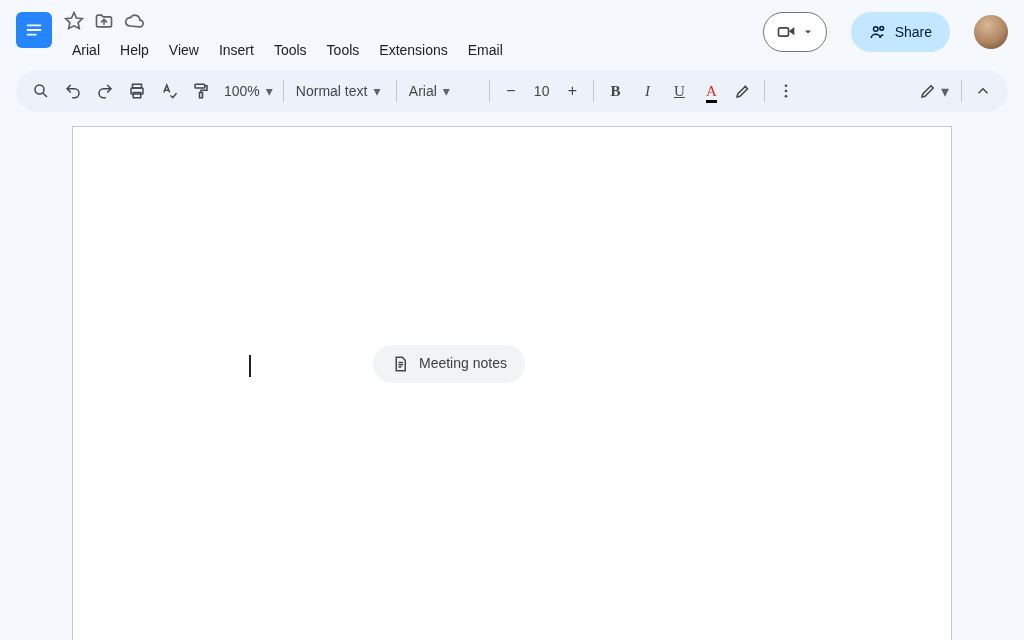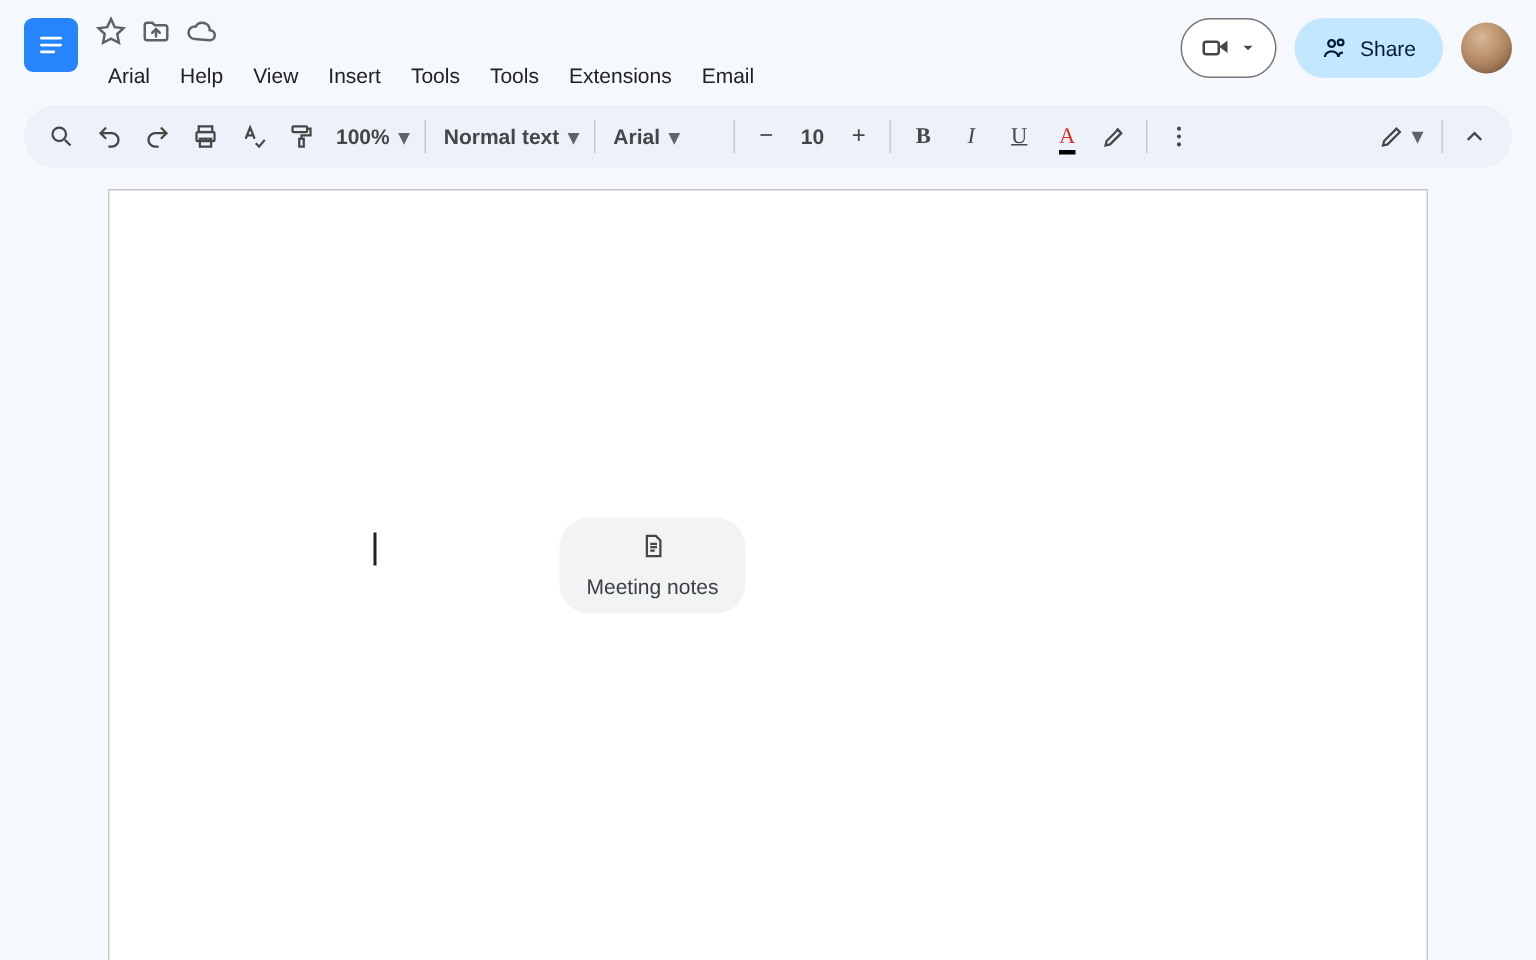--- a/index.html
+++ b/index.html
@@ -30,21 +30,21 @@
   .docs-logo svg { width: 22px; height: 22px; }
   .title-area { flex: 1; display: flex; flex-direction: column; gap: 2px;}
   .title-row { display: flex; align-items: center; gap: 10px; height: 26px;}
   .doc-title {
     font-size: 18px; color: #5f6368; font-weight: 400;
     padding: 1px 4px; border-radius:4px;
   }
   .title-icon { width:20px;height:20px;display:flex;align-items:center;justify-content:center;color:#5f6368;cursor:pointer;}
   .menu-row { display:flex; gap: 4px; height: 28px; align-items:center;}
   .menu-item { font-size:14px; color:#202124; padding:4px 8px; border-radius:4px; cursor:pointer;}
-  .header-right { display:flex; align-items:center; gap:12px; margin-top:4px;}
+  .header-right { display:flex; align-items:center; gap:24px; margin-top:4px;}
   .meet-btn {
     display:flex; align-items:center; gap:6px;
     border:1px solid #747775; border-radius:22px;
     padding: 8px 12px; height:40px; cursor:pointer; background:white;
   }
   .share-btn {
     display:flex; align-items:center; gap:8px;
     background:#c2e7ff; border-radius:22px;
     padding:0 18px; height:40px; cursor:pointer;
     font-size:14px; font-weight:500; color:#001d35;
@@ -62,21 +62,21 @@
     height:42px;
     display:flex; align-items:center;
     padding:0 10px;
     gap:2px;
   }
   .tbtn {
     width:30px;height:30px;display:flex;align-items:center;justify-content:center;
     border-radius:6px;cursor:pointer;color:#444746;
   }
   .tbtn svg{width:18px;height:18px;}
-  .ttext { font-size:14px;color:#444746;padding:0 4px 0 6px;cursor:pointer;display:flex;align-items:flex-start;gap:6px;font-weight:bold;}
+  .ttext { font-size:14px;color:#444746;padding:0 4px 0 6px;cursor:pointer;display:flex;align-items:flex-start;gap:6px;}
   .tsep { width:1px; height:22px; background:#c7c7c7; margin:0 4px;}
   .tcaret{color:#5f6368;}
   .tbtn.bold{font-weight:700;font-size:15px;font-family:serif;}
   .toolbar-spacer{flex:1;}
   
   .doc-wrap {
     margin-top:14px;
     display:flex; justify-content:center;
   }
   .page {
@@ -88,25 +88,24 @@
   }
   .cursor-line {
     width:2px; height:22px; background:#202124;
     position:absolute; left:176px; top:228px;
   }
   .chips {
     position:absolute; left:300px; top:218px;
     display:flex; gap:14px;
   }
   .chip {
-    display:flex; align-items:center; gap:10px;
+    display:flex; gap:10px;
     background:#f1f3f4; border-radius:20px;
     padding:10px 18px; font-size:14px;font-weight:500;color:#3c4043;
     cursor:pointer;
-    flex-direction:column;
   }
   .chip svg{width:18px;height:18px;}
   .under-a{position:relative;display:inline-block;}
   .under-a::after{content:"";position:absolute;left:0;right:0;bottom:-3px;height:3px;background:#000;}
 </style>
 </head>
 <body>
 
 <div class="header">
   <div class="docs-logo">

